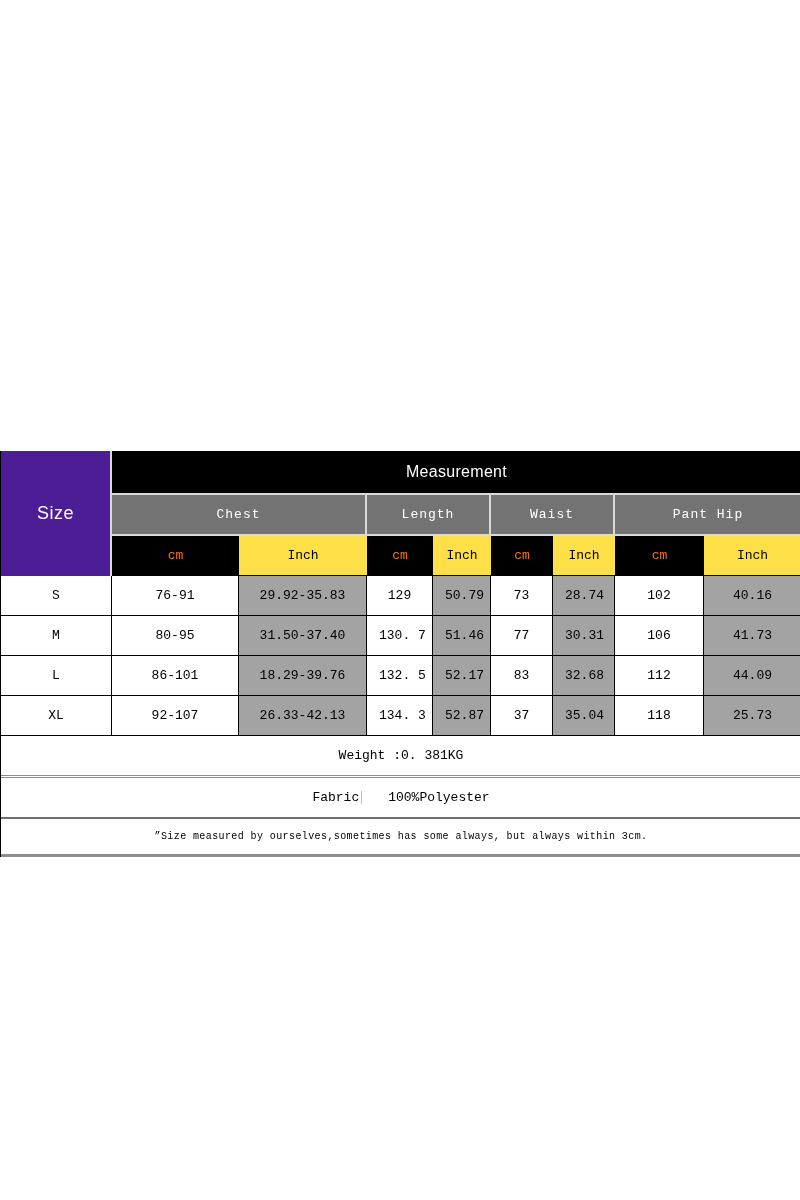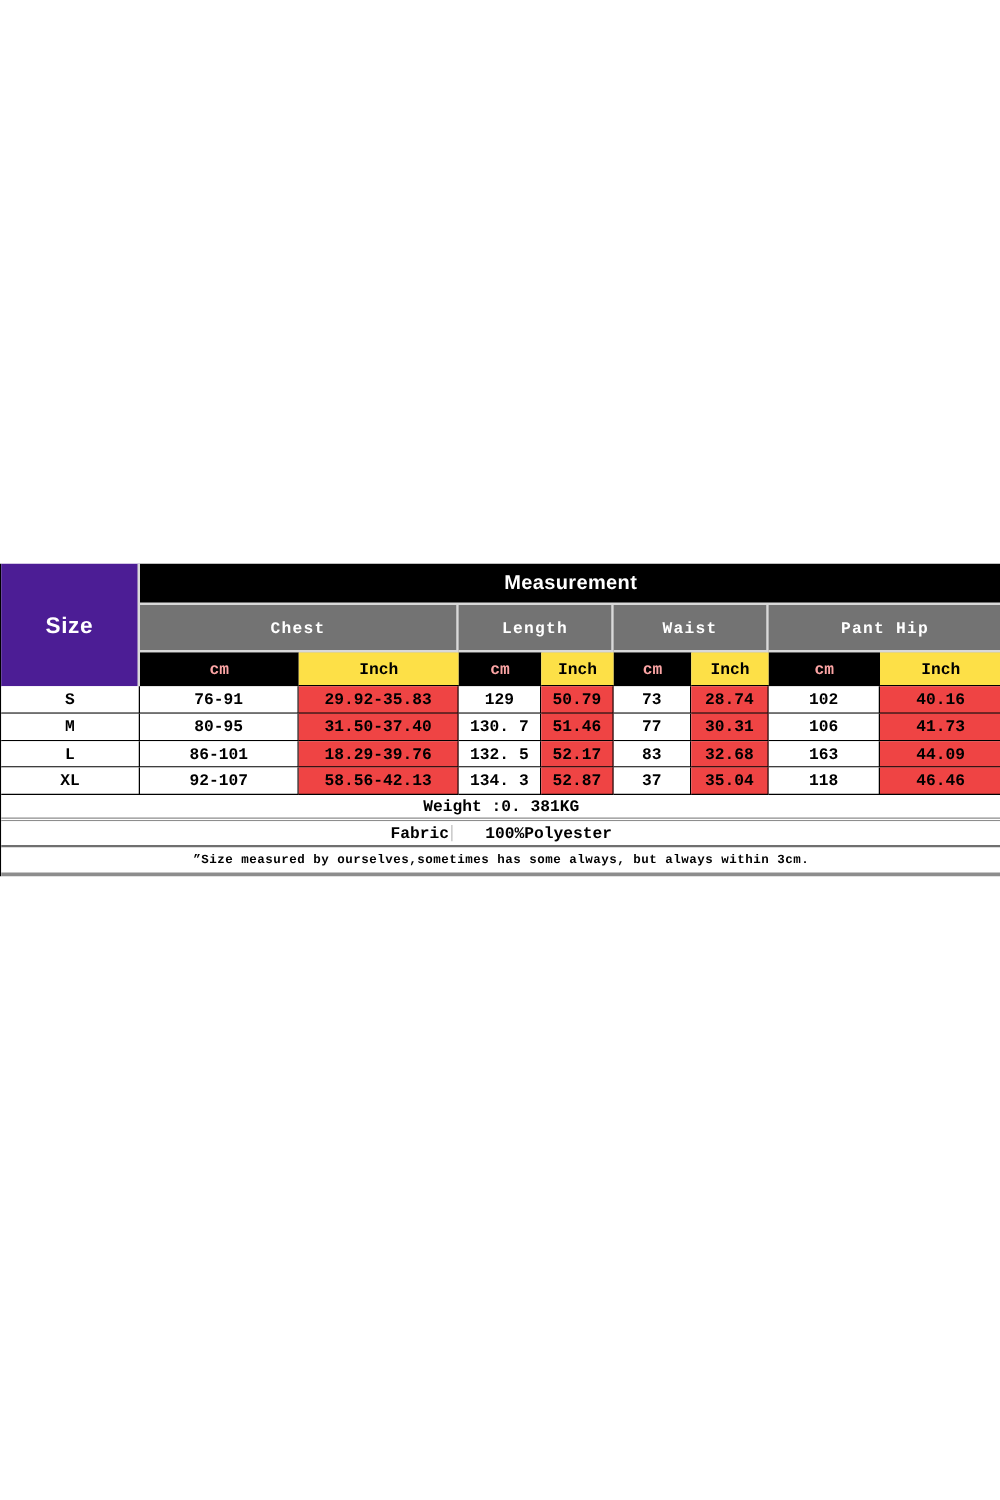--- a/index.html
+++ b/index.html
@@ -4,46 +4,46 @@
 <style>
   html,body{margin:0;padding:0;}
   body{background:#ffffff;font-family:"Liberation Mono","DejaVu Sans Mono",monospace;}
   .sheet{position:relative;width:800px;height:1200px;background:#ffffff;overflow:hidden;}
   .table-wrap{position:absolute;left:0;top:451px;width:800px;}
   table.size-chart{
     width:800px;border-collapse:separate;border-spacing:0;table-layout:fixed;
     border-left:1px solid #000;border-right:1px solid #000;
   }
   table.size-chart td, table.size-chart th{
-    box-sizing:border-box;padding:0;margin:0;vertical-align:middle;text-align:center;
-    font-weight:700;overflow:hidden;white-space:nowrap;
+    box-sizing:border-box;padding:12px;margin:0;vertical-align:middle;text-align:center;
+    font-weight:400;overflow:hidden;white-space:nowrap;
   }
   
   th.corner{
     background:#4c1d95;color:#fff;
     font-family:"Liberation Sans","DejaVu Sans",sans-serif;
     font-size:18px;letter-spacing:.5px;
     border-right:2px solid #d9d9d9;
   }
   th.title-cell{
     background:#000;color:#fff;
     font-family:"Liberation Sans","DejaVu Sans",sans-serif;
     font-size:16px;letter-spacing:.3px;
     border-bottom:2px solid #d9d9d9;
   }
   th.group{
     background:#737373;color:#fff;font-size:13px;letter-spacing:1px;
     border-bottom:2px solid #d9d9d9;border-right:2px solid #d9d9d9;
   }
   th.group.last{border-right:none;}
-  th.unit-cm{background:#000;color:#fca5a5;font-size:13px;border-bottom:1px solid #000;}
+  th.unit-cm{background:#000;color:#f97316;font-size:13px;border-bottom:1px solid #000;}
   th.unit-inch{background:#fde047;color:#000;font-size:13px;border-bottom:1px solid #000;}
   
   td.c{font-size:13px;color:#000;background:#fff;border-right:1px solid #000;border-bottom:1px solid #000;}
-  td.c.inch{background:#ef4444;margin-left:48px;}
+  td.c.inch{background:#a3a3a3;margin-left:48px;}
   td.c.lastcol{border-right:none;}
   tr.r-title{height:33px;} tr.r-groups{height:38px;} tr.r-units{height:27px;}
   tr.r-data{height:22px;} tr.r-l{height:21px;}
   tr.r-weight{height:21px;} tr.r-fabric{height:21px;margin-left:25px;} tr.r-note{height:23px;}
   td.weight-cell{font-size:13px;background:#fff;border-bottom:3px double #8d8d8d;white-space:pre;}
   td.fabric-cell{font-size:13px;background:#fff;border-bottom:2px solid #6f6f6f;}
   .fabric-inner{display:flex;justify-content:center;align-items:center;height:100%;}
   .fabric-div{display:inline-block;width:1px;height:13px;background:#bdbdbd;margin-left:2px;}
   .fabric-gap{display:inline-block;width:26px;}
   td.note-cell{
@@ -118,34 +118,34 @@
       </tr>
 
       <tr class="r-data r-l">
         <td class="c">L</td>
         <td class="c">86-101</td>
         <td class="c inch">18.29-39.76</td>
         <td class="c">132. 5</td>
         <td class="c inch">52.17</td>
         <td class="c">83</td>
         <td class="c inch">32.68</td>
-        <td class="c">163</td>
+        <td class="c">112</td>
         <td class="c inch lastcol">44.09</td>
       </tr>
 
       <tr class="r-data">
         <td class="c">XL</td>
         <td class="c">92-107</td>
-        <td class="c inch">58.56-42.13</td>
+        <td class="c inch">26.33-42.13</td>
         <td class="c">134. 3</td>
         <td class="c inch">52.87</td>
         <td class="c">37</td>
         <td class="c inch">35.04</td>
         <td class="c">118</td>
-        <td class="c inch lastcol">46.46</td>
+        <td class="c inch lastcol">25.73</td>
       </tr>
 
       <tr class="r-weight">
         <td class="weight-cell" colspan="9">Weight    :0. 381KG</td>
       </tr>
 
       <tr class="r-fabric">
         <td class="fabric-cell" colspan="9">
           <span class="fabric-inner">
             <span>Fabric</span>

